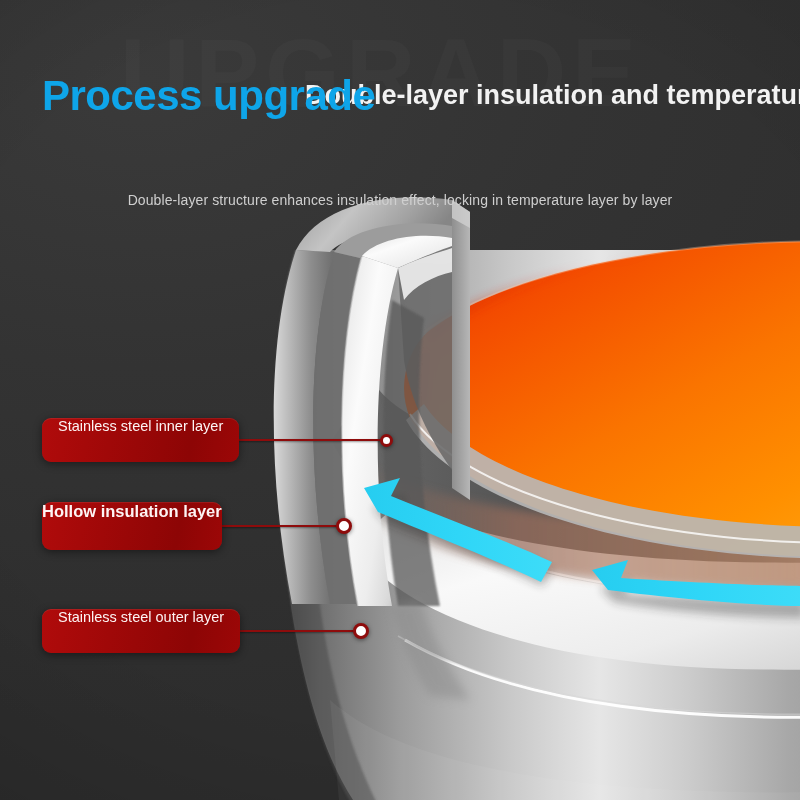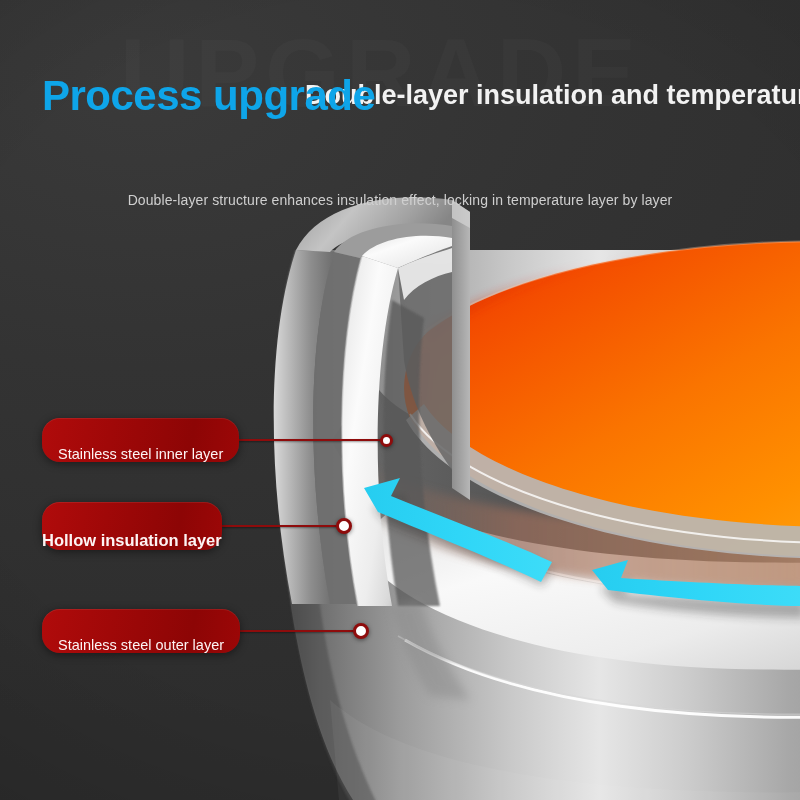--- a/index.html
+++ b/index.html
@@ -94,26 +94,26 @@
 
   
   .callout {
     position: absolute;
     z-index: 50;
     display: flex;
     align-items: center;
   }
   .badge {
     position: relative;
-    border-radius: 18px;
+    border-radius: 9px;
     background: linear-gradient(100deg, #b00b0b 0%, #a00808 35%, #8d0505 75%, #9c0707 100%);
     box-shadow: 0 2px 8px rgba(0,0,0,0.45), inset 0 1px 0 rgba(255,255,255,0.08);
     color: #fdf4f4;
     display: flex;
-    align-items: flex-end;
+    align-items: flex-start;
     justify-content: center;
     white-space: nowrap;
   }
   .badge-1, .badge-3 {
     height: 44px;
     padding: 0 16px;
     font-size: 14.5px;
   }
   .badge-2 {
     height: 48px;

